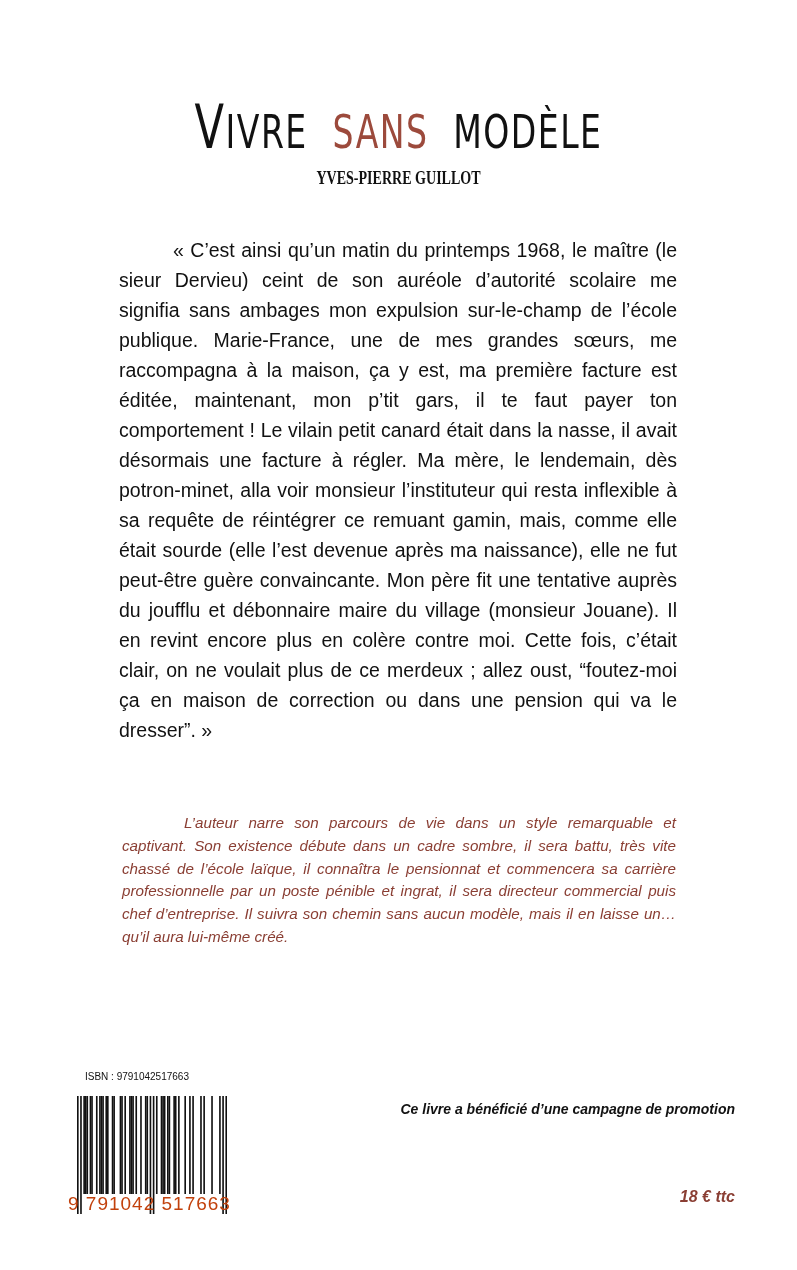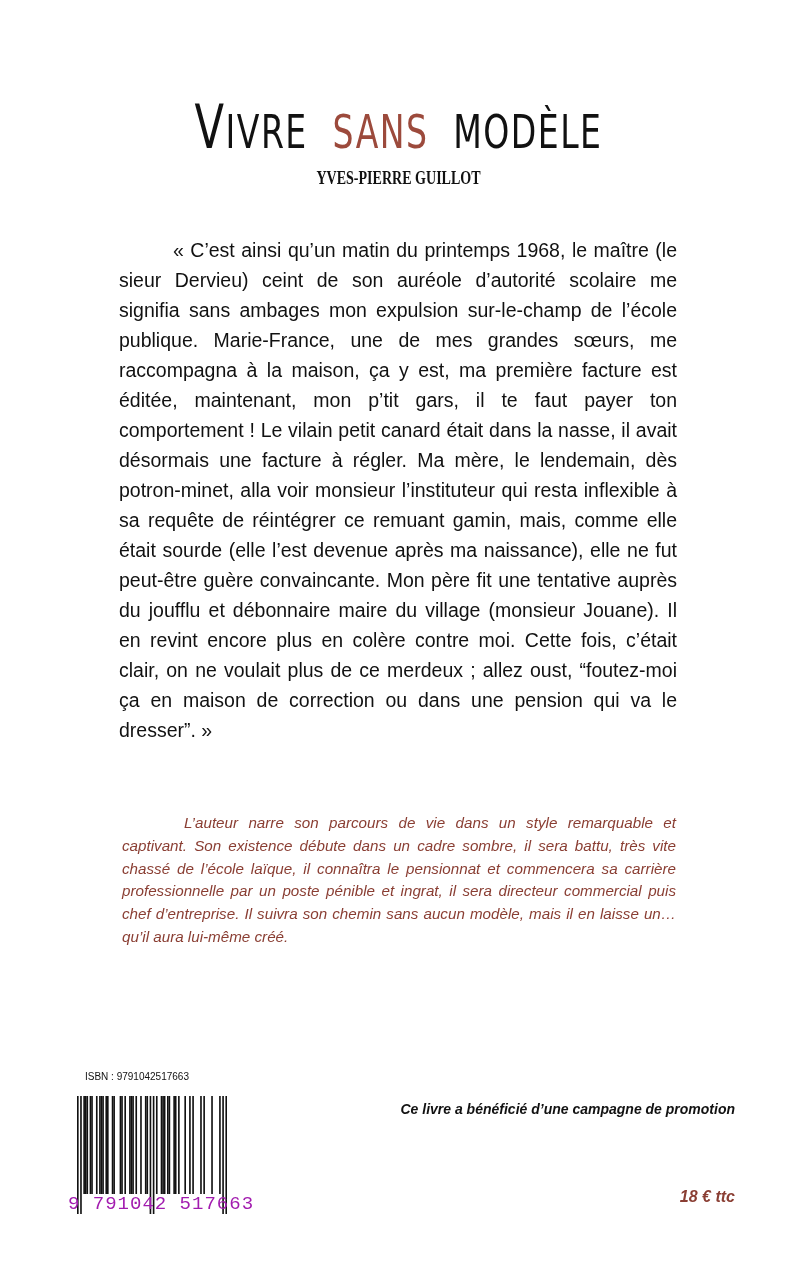--- a/index.html
+++ b/index.html
@@ -33,21 +33,21 @@
     }
     .blurb p { margin: 4px; text-indent: 62px; font-style: italic; }
     .isbn-label {
       position: absolute; left: 73px; top: 1071px;
       font-family: "Liberation Sans", sans-serif; font-size: 10px; color: #111; margin-left: 12px;
     }
     .barcode { position: absolute; left: 77px; top: 1096px; width: 150px; height: 120px; }
     .barcode svg { display: block; }
     .barcode-digits {
       position: absolute; left: 68px; top: 1193px;
-      font-family: Liberation Mono, monospace; font-size: 19px; letter-spacing: 1px; color: #a21caf;
+      font-family: Liberation Sans, sans-serif; font-size: 19px; letter-spacing: 1px; color: #c2410c;
       background: transparent;
     }
     .promo {
       position: absolute; right: 62px; top: 1099px; text-align: right;
       font-family: "Liberation Sans", sans-serif; font-style: italic; font-weight: bold;
       font-size: 14px; line-height: 20px; color: #111;
     }
     .price {
       position: absolute; right: 62px; top: 1184px; text-align: right;
       font-family: "Liberation Sans", sans-serif; font-style: italic; font-weight: bold;

